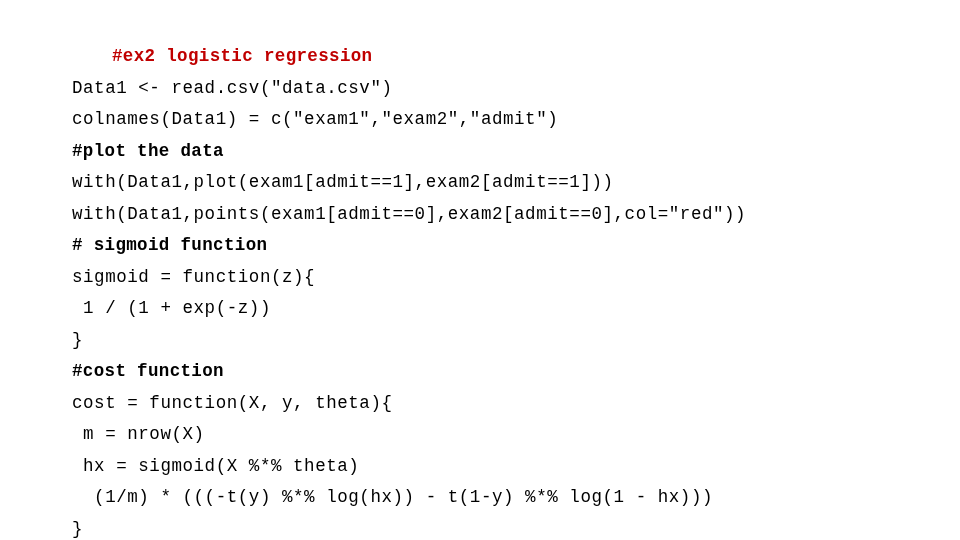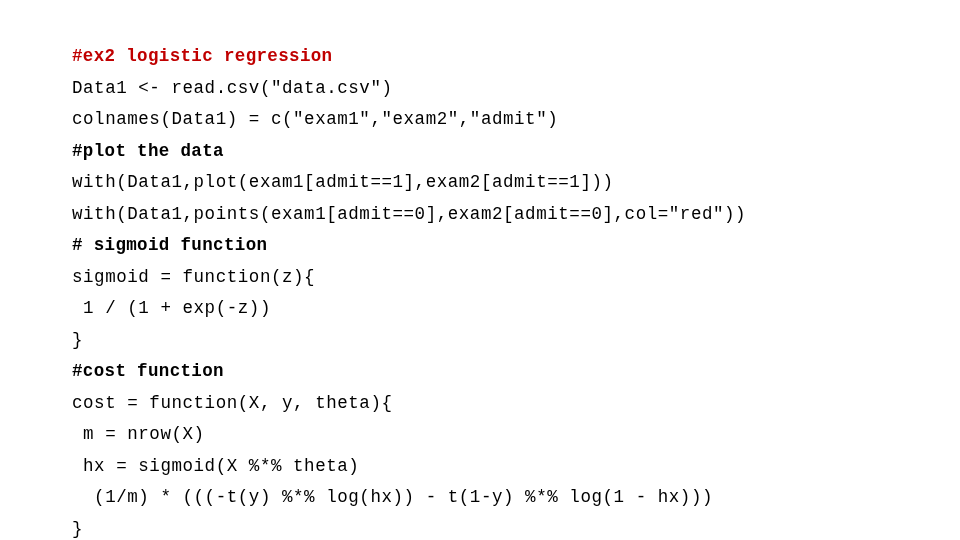--- a/index.html
+++ b/index.html
@@ -42,20 +42,21 @@
     font-weight: 400;
   }
 
   .code-line.heading {
     font-weight: 700;
     letter-spacing: 0.35px;
   }
 
   .code-line.accent {
     color: #c00000;
+    margin-left: 40px;
   }
 </style>
 </head>
 <body>
 
 <div id="slide" style="background: rgb(255, 255, 255);">
   <pre id="code-block"><span class="code-line heading accent">#ex2 logistic regression</span><span class="code-line">Data1 &lt;- read.csv("data.csv")</span><span class="code-line">colnames(Data1) = c("exam1","exam2","admit")</span><span class="code-line heading">#plot the data</span><span class="code-line">with(Data1,plot(exam1[admit==1],exam2[admit==1]))</span><span class="code-line">with(Data1,points(exam1[admit==0],exam2[admit==0],col="red"))</span><span class="code-line heading"># sigmoid function</span><span class="code-line">sigmoid = function(z){</span><span class="code-line"> 1 / (1 + exp(-z))</span><span class="code-line">}</span><span class="code-line heading">#cost function</span><span class="code-line">cost = function(X, y, theta){</span><span class="code-line"> m = nrow(X)</span><span class="code-line"> hx = sigmoid(X %*% theta)</span><span class="code-line">  (1/m) * (((-t(y) %*% log(hx)) - t(1-y) %*% log(1 - hx)))</span><span class="code-line">}</span></pre>
 </div>
 
 </body></html>

